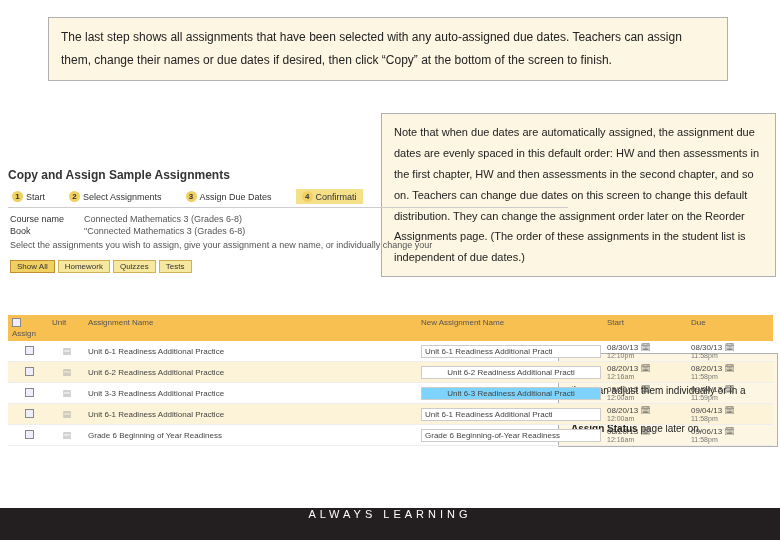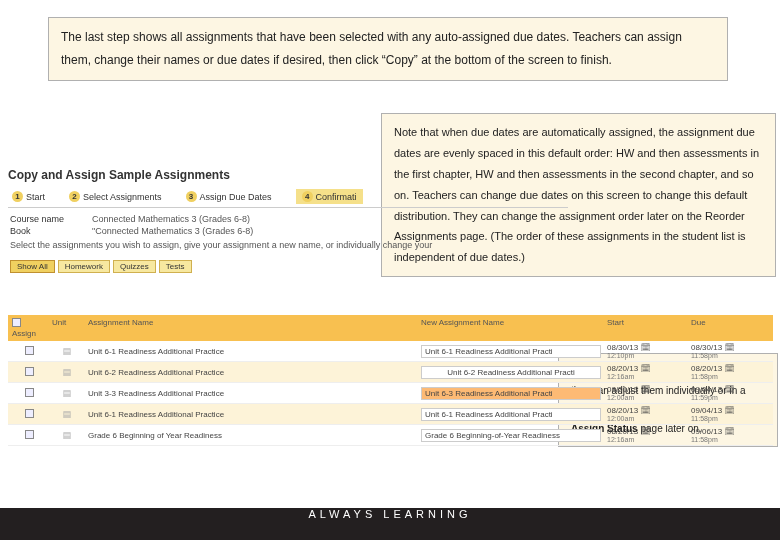--- a/index.html
+++ b/index.html
@@ -9,21 +9,21 @@
   .annot2 { top: 113px; left: 381px; width: 395px; font-size: 11px; }
   .annot3 { top: 353px; left: 558px; width: 220px; font-size: 10px; line-height: 1.9; }
   .annot b { font-weight: bold; }
   .screenshot { position: absolute; top: 168px; left: 8px; width: 560px; font-size: 9px; color: #333; }
   .sc-title { font-weight: bold; font-size: 12px; margin-bottom: 4px; }
   .sc-tabs { display: flex; gap: 24px; border-bottom: 1px solid #ccc; padding: 3px 4px; font-size: 9px; }
   .sc-tabs .t { display: flex; align-items: center; gap: 3px; }
   .sc-tabs .num { display:inline-block; width:11px; height:11px; border-radius:50%; background:#f0d060; color:#333; text-align:center; line-height:11px; font-size:8px; font-weight:bold; }
   .sc-tabs .t.active { background: #f5e08a; padding: 2px 6px; }
   .sc-meta { padding: 4px 2px; font-size: 9px; color:#555; }
-  .sc-meta .row { display:flex; gap:12px; margin:2px 0; }
+  .sc-meta .row { display:flex; gap:4px; margin:2px 0; }
   .sc-meta .lbl { width:70px; color:#333; }
   .sc-filters { display:flex; gap:3px; margin: 4px 0 0 2px; }
   .sc-filters .fb { background:#f7e8a0; border:1px solid #d0b050; padding:1px 6px; font-size:8px; }
   .sc-filters .fb.on { background:#f0d060; border-color:#c09030; }
   .tbl { position:absolute; top: 315px; left: 8px; width: 765px; font-size: 8.5px; }
   .thead { display:flex; background:#f8c050; color:#555; font-size:8px; padding:3px 4px; gap:6px; }
   .thead .c1{width:34px}.thead .c2{width:30px}.thead .c3{flex:1}.thead .c4{width:180px}.thead .c5{width:78px}.thead .c6{width:78px}
   .trow { display:flex; padding:2px 4px; gap:6px; border-bottom:1px solid #eee; align-items:center; font-size:8px; color:#444; }
   .trow.alt { background:#fdf3d8; }
   .trow .c1{width:34px; text-align:center}.trow .c2{width:30px; text-align:center; color:#888}.trow .c3{flex:1}.trow .c4{width:180px}.trow .c5{width:78px}.trow .c6{width:78px}
@@ -119,21 +119,21 @@
         </div>
         <div class="c6">
           <div>08/20/13 <span>🗓</span></div>
           <div class="dt">11:58pm</div>
         </div>
       </div>
       <div class="trow">
         <div class="c1"><span class="cb"></span></div>
         <div class="c2"><span class="dic">▤</span></div>
         <div class="c3">Unit 3-3 Readiness Additional Practice</div>
-        <div class="c4" style="border:1px solid #ccc;background:#fdba74;padding:1px 3px;">Unit 6-3 Readiness Additional Practi</div>
+        <div class="c4" style="border:1px solid #ccc;background:#7dd3fc;padding:1px 3px;text-align:center;">Unit 6-3 Readiness Additional Practi</div>
         <div class="c5">
           <div>08/20/13 <span>🗓</span></div>
           <div class="dt">12:00am</div>
         </div>
         <div class="c6">
           <div>09/04/13 <span>🗓</span></div>
           <div class="dt">11:59pm</div>
         </div>
       </div>
       <div class="trow alt">

